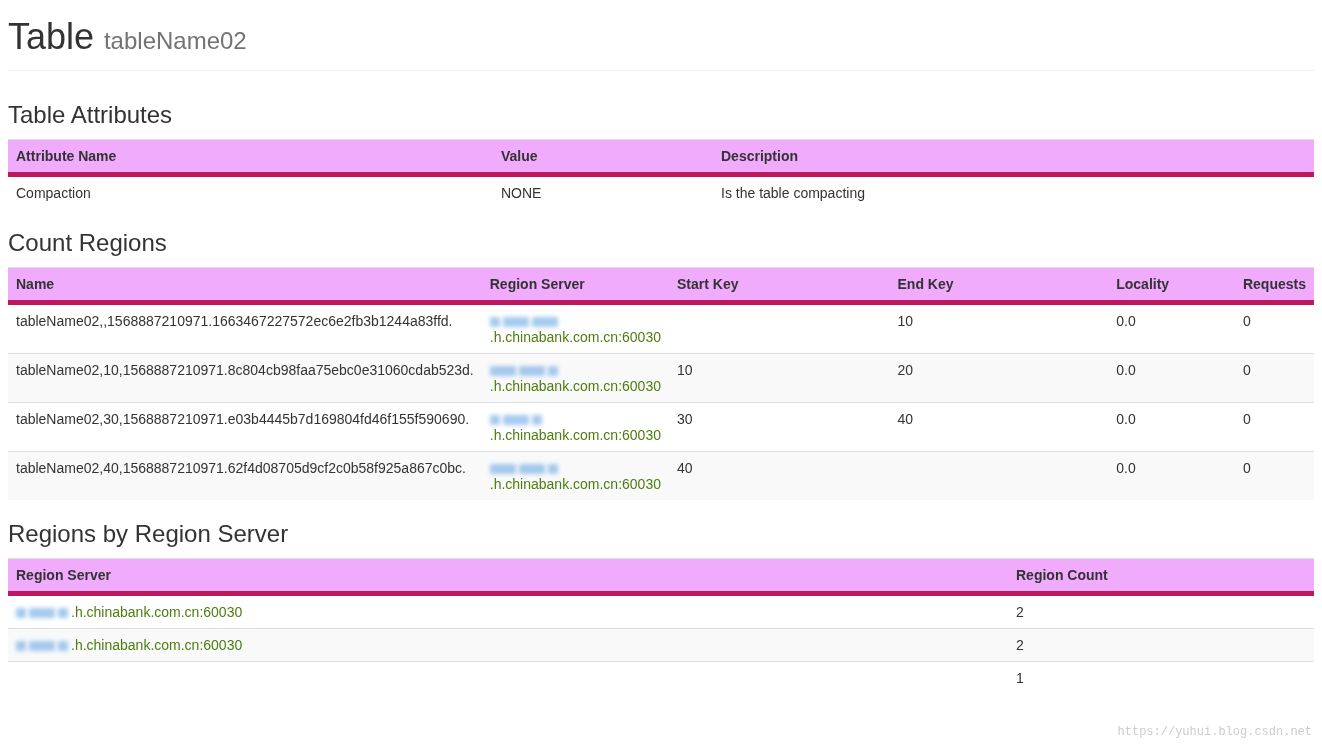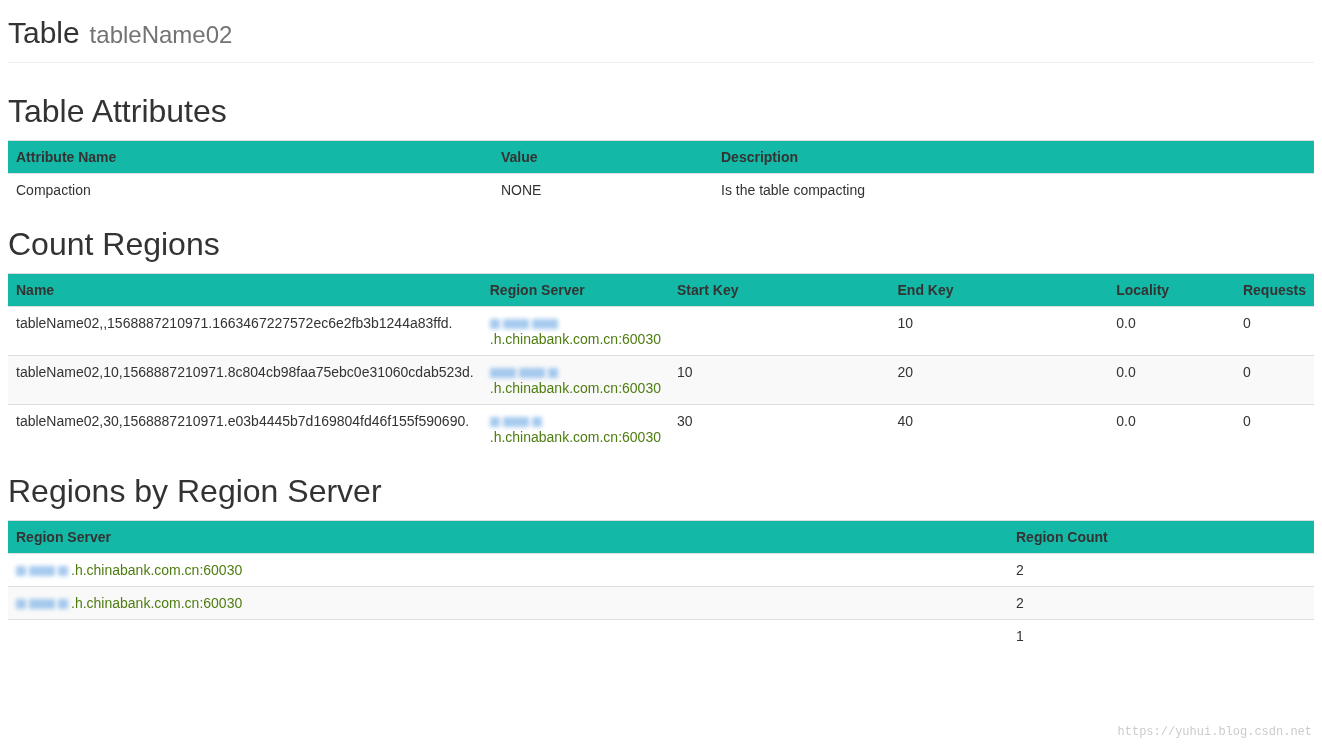--- a/index.html
+++ b/index.html
@@ -9,46 +9,46 @@
     color: #333;
     background: #fff;
     padding: 8px;
   }
   .page-header {
     padding: 8px 0 12px 0;
     border-bottom: 1px solid #eee;
     margin-bottom: 30px;
   }
   .page-header h1 {
-    font-size: 30px;
+    font-size: 36px;
     font-weight: 500;
     color: #333;
     display: inline;
   }
   .page-header small {
     font-size: 24px;
     font-weight: 400;
     color: #737373;
     margin-left: 6px;
   }
   h2.section-title {
-    font-size: 32px;
+    font-size: 24px;
     font-weight: 500;
     color: #333;
     margin: 18px 0 10px 0;
   }
   table {
     width: 100%;
     border-collapse: collapse;
     margin-bottom: 20px;
   }
   thead tr {
-    background: #14b8a6;
+    background: #f0abfc;
     border-top: 1px solid #ddd;
-    border-bottom: 1px solid #be185d;
+    border-bottom: 5px solid #be185d;
   }
   th {
     text-align: left;
     font-weight: 700;
     font-size: 14px;
     padding: 8px;
     color: #333;
   }
   td {
     padding: 8px;
@@ -151,20 +151,30 @@
     <tr>
       <td>tableName02,30,1568887210971.e03b4445b7d169804fd46f155f590690.</td>
       <td>
         <a class="link" href="#"><span class="blur sq"></span><span class="blur bar"></span><span class="blur sq"></span><span>.h.chinabank.com.cn:60030</span></a>
       </td>
       <td>30</td>
       <td>40</td>
       <td>0.0</td>
       <td>0</td>
     </tr>
+    <tr>
+      <td>tableName02,40,1568887210971.62f4d08705d9cf2c0b58f925a867c0bc.</td>
+      <td>
+        <a class="link" href="#"><span class="blur bar"></span><span class="blur bar"></span><span class="blur sq"></span><span>.h.chinabank.com.cn:60030</span></a>
+      </td>
+      <td>40</td>
+      <td></td>
+      <td>0.0</td>
+      <td>0</td>
+    </tr>
   </tbody>
 </table>
 
 <h2 class="section-title">Regions by Region Server</h2>
 <table>
   <thead>
     <tr>
       <th style="width:1000px">Region Server</th>
       <th>Region Count</th>
     </tr>

